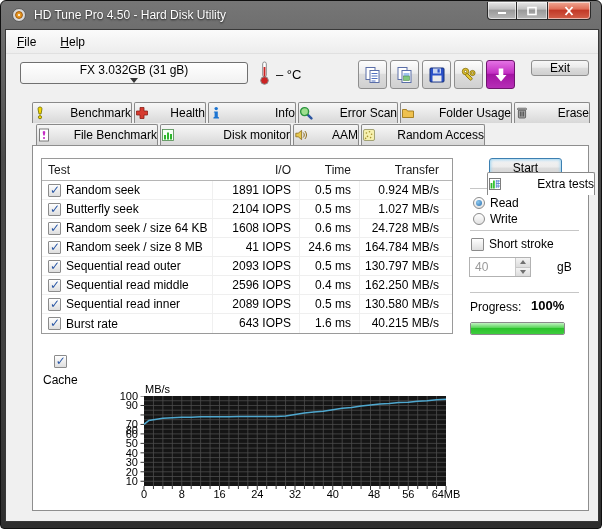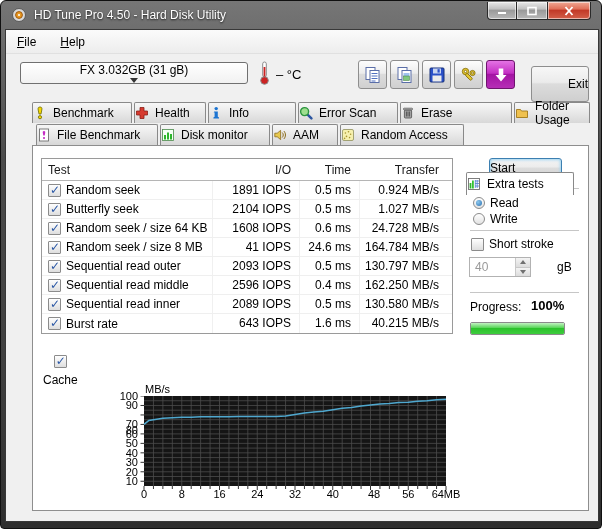--- a/index.html
+++ b/index.html
@@ -40,33 +40,33 @@
   .thermo { position:absolute; left:252px; top:6px; }
   .temp-text { position:absolute; left:270px; top:13px; font-size:13px; }
   .tool-buttons { position:absolute; left:352px; top:6px; display:flex; gap:3px; }
   .tbtn { width:29px; height:29px; border:1px solid #8e8e8e; border-radius:3px;
     background:linear-gradient(#fdfdfd,#ececec 45%,#dcdcdc 50%,#d0d0d0);
     display:flex; align-items:center; justify-content:center; }
   .tbtn.update { background:linear-gradient(#e473e4,#c430c4 45%,#a414a4 50%,#b62eb6); border-color:#6e146e; }
   .btn { border:1px solid #8e8e8e; border-radius:3px;
     background:linear-gradient(#f7f7f7,#ebebeb 45%,#dcdcdc 50%,#cfcfcf);
     display:flex; align-items:center; justify-content:center; font-size:12px; }
-  .exit-btn { position:absolute; left:525px; top:12px; width:58px; height:36px;justify-content:flex-end; }
+  .exit-btn { position:absolute; left:525px; top:6px; width:58px; height:16px; }
 
   
   .tab-row { position:absolute; display:flex; gap:2px; z-index:2; }
   .tab-row.r1 { left:26px; top:72px; }
   .tab-row.r2 { left:30px; top:94px; }
   .tab { height:21px; border:1px solid #898989; border-bottom:none; border-radius:2px 2px 0 0;
-    background:linear-gradient(#f7f7f7,#e6e6e6 55%,#d8d8d8); display:flex; align-items:center; justify-content:flex-start; gap:6px; }
+    background:linear-gradient(#f7f7f7,#e6e6e6 55%,#d8d8d8); display:flex; align-items:center; justify-content:space-between; gap:6px; }
   .tab-ic { display:flex; width:14px; height:14px; }
   .tab.active { height:23px; background:#fff; z-index:3;margin-top:48px; }
   .r1 .tab:nth-child(1){width:100px}.r1 .tab:nth-child(2){width:72px}.r1 .tab:nth-child(3){width:88px}
   .r1 .tab:nth-child(4){width:100px}.r1 .tab:nth-child(5){width:112px}.r1 .tab:nth-child(6){width:76px}
-  .r2 .tab:nth-child(1){width:122px}.r2 .tab:nth-child(2){width:110px}.r2 .tab:nth-child(3){width:66px}
+  .r2 .tab:nth-child(1){width:122px}.r2 .tab:nth-child(2){width:131px}.r2 .tab:nth-child(3){width:66px}
   .r2 .tab:nth-child(4){width:124px}.r2 .tab:nth-child(5){width:108px}
 
   .panel { position:absolute; left:26px; top:115px; width:557px; height:366px;
     background:#fff; border:1px solid #8e8e8e; z-index:1; }
 
   
   .results-table { position:absolute; left:8px; top:12px; width:412px; border:1px solid #9a9a9a; background:#fff; }
   .t-header { display:flex; height:22px; border-bottom:1px solid #b5b5b5; align-items:center; color:#1a1a1a; }
   .t-row { display:flex; height:19px; align-items:center; border-bottom:1px solid #efefef; }
   .t-row:last-child { border-bottom:none; }
@@ -82,21 +82,21 @@
   .cb.on::after { content:"✓"; position:absolute; left:1px; top:-2px; color:#2a57a5;
     font-family:"DejaVu Sans",sans-serif; font-weight:bold; font-size:12px; }
   .radio { width:12px; height:12px; border:1px solid #8b8b8b; border-radius:50%;
     background:linear-gradient(#fff,#e2e2e2); position:relative; flex:0 0 auto; }
   .radio.on::after { content:""; position:absolute; left:2px; top:2px; width:6px; height:6px; border-radius:50%;
     background:radial-gradient(circle at 35% 35%, #8cc8ee, #2a6fb0); }
 
   .start-btn { position:absolute; left:456px; top:12px; width:73px; height:20px;
     border:1px solid #3c7fb1; border-radius:3px; box-shadow: inset 0 0 3px 1px #9fd5f2;
     background:linear-gradient(#f4f4f4,#ececec 45%,#dddddd 50%,#d0d0d0);
-    display:flex; align-items:center; }
+    display:flex; align-items:center; justify-content:center; }
   .sep { position:absolute; left:437px; width:109px; border-top:1px solid #c6c6c6; box-shadow:0 1px 0 #fff; }
   .sep.s1 { top:42px; } .sep.s2 { top:84px; } .sep.s3 { top:146px; }
   .opt-row { position:absolute; display:flex; align-items:center; gap:5px; height:14px; }
   .read-row { left:440px; top:50px; } .write-row { left:440px; top:66px; }
   .shortstroke-row { left:438px; top:91px; }
   .spinbox { position:absolute; left:436px; top:111px; width:62px; height:20px; border:1px solid #b2b2b2; background:#fff; display:flex; }
   .spin-val { flex:1; color:#9a9a9a; padding:2px 0 0 5px; }
   .spin-arrows { width:15px; display:flex; flex-direction:column; border-left:1px solid #c8c8c8; }
   .spin-up,.spin-down { flex:1; background:linear-gradient(#f4f4f4,#dcdcdc); display:flex; align-items:center; justify-content:center; }
   .spin-up { border-bottom:1px solid #c8c8c8; }
@@ -258,36 +258,36 @@
             <svg width="14" height="14" viewBox="0 0 14 14">
               <line x1="8.6" y1="8.6" x2="12.4" y2="12.4" stroke="#2c55a0" stroke-width="2.4" stroke-linecap="round"></line>
               <circle cx="5.6" cy="5.6" r="4" fill="#9fdf8f" stroke="#2c9440" stroke-width="1.4"></circle>
             </svg>
           </span>
         <span class="tab-lb">Error Scan</span>
       </div>
       <div class="tab">
         <span class="tab-ic">
             <svg width="14" height="14" viewBox="0 0 14 14">
+              <path d="M1.5 3.5h4l1 1.5h6v6.5h-11z" fill="#efc14f" stroke="#a07818" stroke-width="0.9"></path>
+            </svg>
+          </span>
+        <span class="tab-lb">Folder Usage</span>
+      </div>
+      <div class="tab">
+        <span class="tab-ic">
+            <svg width="14" height="14" viewBox="0 0 14 14">
               <rect x="3.4" y="4" width="7.2" height="8" rx="1" fill="#a8a8a8" stroke="#4a4a4a" stroke-width="0.8"></rect>
               <rect x="2.4" y="2.2" width="9.2" height="1.6" rx="0.8" fill="#c2c2c2" stroke="#4a4a4a" stroke-width="0.7"></rect>
               <line x1="5.4" y1="5.5" x2="5.4" y2="10.5" stroke="#555"></line>
               <line x1="7" y1="5.5" x2="7" y2="10.5" stroke="#555"></line>
               <line x1="8.6" y1="5.5" x2="8.6" y2="10.5" stroke="#555"></line>
             </svg>
           </span>
         <span class="tab-lb">Erase</span>
-      </div>
-      <div class="tab">
-        <span class="tab-ic">
-            <svg width="14" height="14" viewBox="0 0 14 14">
-              <path d="M1.5 3.5h4l1 1.5h6v6.5h-11z" fill="#efc14f" stroke="#a07818" stroke-width="0.9"></path>
-            </svg>
-          </span>
-        <span class="tab-lb">Folder Usage</span>
       </div>
     </div>
 
     <div class="tab-row r2">
       <div class="tab">
         <span class="tab-ic">
             <svg width="14" height="14" viewBox="0 0 14 14">
               <rect x="2.5" y="1" width="9" height="12" fill="#fff" stroke="#707070" stroke-width="0.9"></rect>
               <path d="M7 3c1.2 0 1.4.7 1.2 2L7.7 7.6H6.3L5.8 5C5.6 3.7 5.8 3 7 3z" fill="#c52cc5"></path>
               <circle cx="7" cy="10" r="1.1" fill="#c52cc5"></circle>

